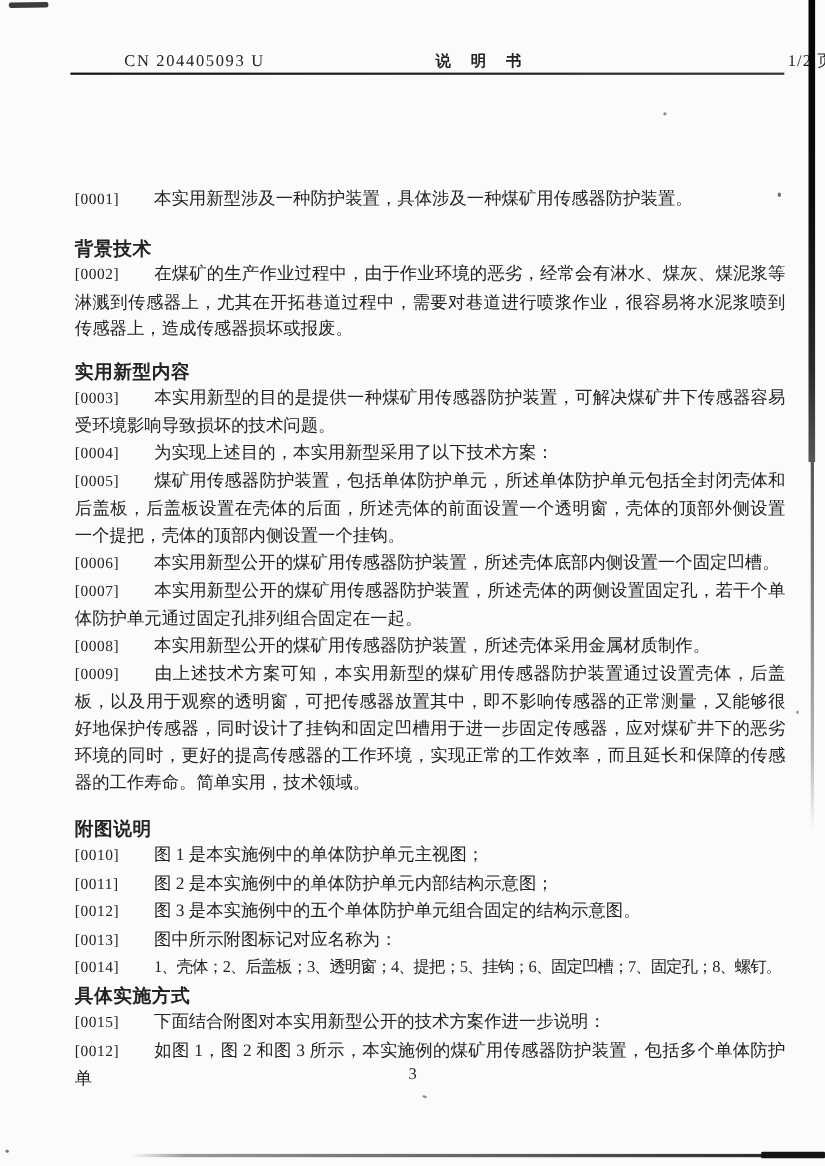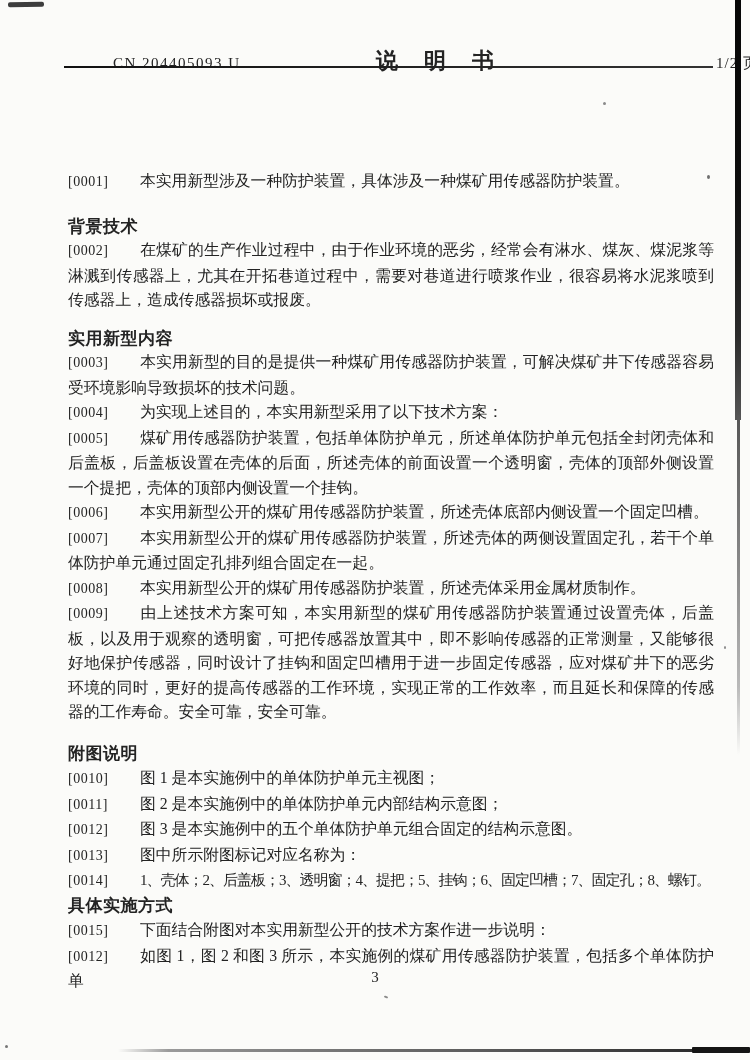--- a/index.html
+++ b/index.html
@@ -29,21 +29,21 @@
     align-items: baseline;
     margin-left: 45px;
   }
   .doc-number {
     font-size: 15px;
     letter-spacing: 1.5px;
     white-space: nowrap;
     justify-self: start;
   }
   .doc-type {
-    font-size: 22px;
+    font-size: 14px;
     font-weight: bold;
     letter-spacing: 2px;
     white-space: nowrap;
     justify-self: center;
   }
   .page-indicator {
     font-size: 15px;
     letter-spacing: 1px;
     white-space: nowrap;
     justify-self: end;
@@ -168,21 +168,21 @@
   </div>
 
   <div class="sec-heading" style="top:327px">实用新型内容</div>
   <div class="para-block" style="top:350px">
     <p class="para"><span class="pnum">[0003]</span><span>本实用新型的目的是提供一种煤矿用传感器防护装置，可解决煤矿井下传感器容易受环境影响导致损坏的技术问题。</span></p>
     <p class="para"><span class="pnum">[0004]</span><span>为实现上述目的，本实用新型采用了以下技术方案：</span></p>
     <p class="para"><span class="pnum">[0005]</span><span>煤矿用传感器防护装置，包括单体防护单元，所述单体防护单元包括全封闭壳体和后盖板，后盖板设置在壳体的后面，所述壳体的前面设置一个透明窗，壳体的顶部外侧设置一个提把，壳体的顶部内侧设置一个挂钩。</span></p>
     <p class="para"><span class="pnum">[0006]</span><span>本实用新型公开的煤矿用传感器防护装置，所述壳体底部内侧设置一个固定凹槽。</span></p>
     <p class="para"><span class="pnum">[0007]</span><span>本实用新型公开的煤矿用传感器防护装置，所述壳体的两侧设置固定孔，若干个单体防护单元通过固定孔排列组合固定在一起。</span></p>
     <p class="para"><span class="pnum">[0008]</span><span>本实用新型公开的煤矿用传感器防护装置，所述壳体采用金属材质制作。</span></p>
-    <p class="para"><span class="pnum">[0009]</span><span>由上述技术方案可知，本实用新型的煤矿用传感器防护装置通过设置壳体，后盖板，以及用于观察的透明窗，可把传感器放置其中，即不影响传感器的正常测量，又能够很好地保护传感器，同时设计了挂钩和固定凹槽用于进一步固定传感器，应对煤矿井下的恶劣环境的同时，更好的提高传感器的工作环境，实现正常的工作效率，而且延长和保障的传感器的工作寿命。安全可靠，安全可靠。</span></p>
+    <p class="para"><span class="pnum">[0009]</span><span>由上述技术方案可知，本实用新型的煤矿用传感器防护装置通过设置壳体，后盖板，以及用于观察的透明窗，可把传感器放置其中，即不影响传感器的正常测量，又能够很好地保护传感器，同时设计了挂钩和固定凹槽用于进一步固定传感器，应对煤矿井下的恶劣环境的同时，更好的提高传感器的工作环境，实现正常的工作效率，而且延长和保障的传感器的工作寿命。简单实用，技术领域。</span></p>
   </div>
 
   <div class="sec-heading" style="top:742px">附图说明</div>
   <div class="para-block" style="top:766px">
     <p class="para"><span class="pnum">[0010]</span><span>图 1 是本实施例中的单体防护单元主视图；</span></p>
     <p class="para"><span class="pnum">[0011]</span><span>图 2 是本实施例中的单体防护单元内部结构示意图；</span></p>
     <p class="para"><span class="pnum">[0012]</span><span>图 3 是本实施例中的五个单体防护单元组合固定的结构示意图。</span></p>
     <p class="para"><span class="pnum">[0013]</span><span>图中所示附图标记对应名称为：</span></p>
     <p class="para fig-refs"><span class="pnum">[0014]</span><span>1、壳体；2、后盖板；3、透明窗；4、提把；5、挂钩；6、固定凹槽；7、固定孔；8、螺钉。</span></p>
   </div>

